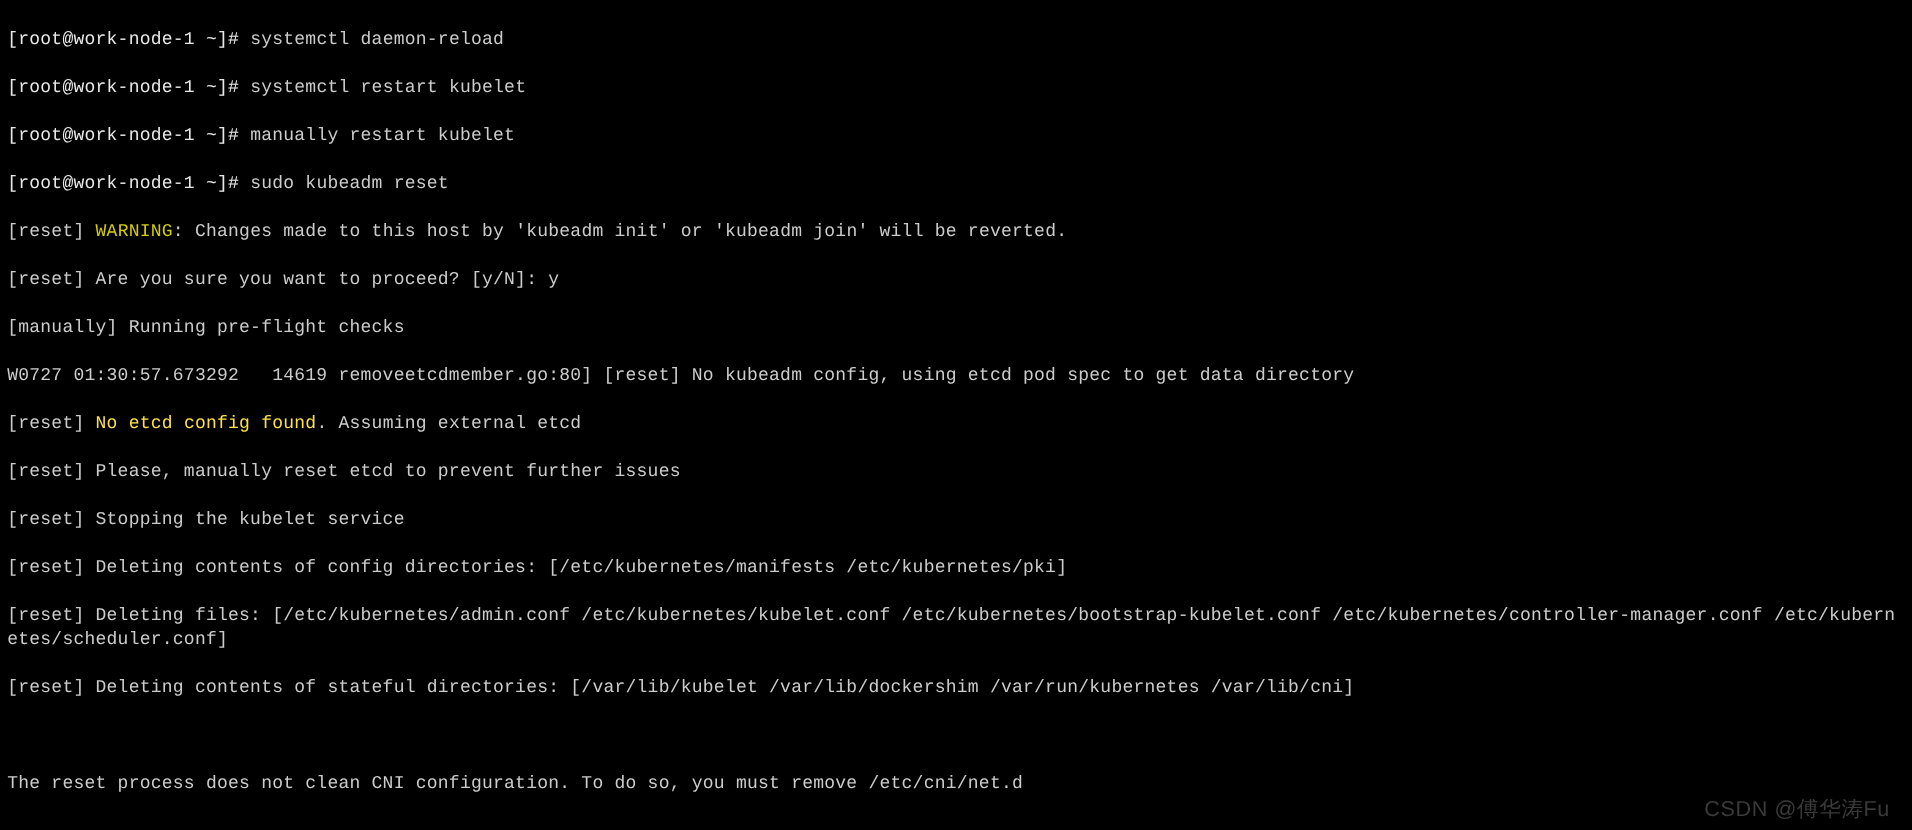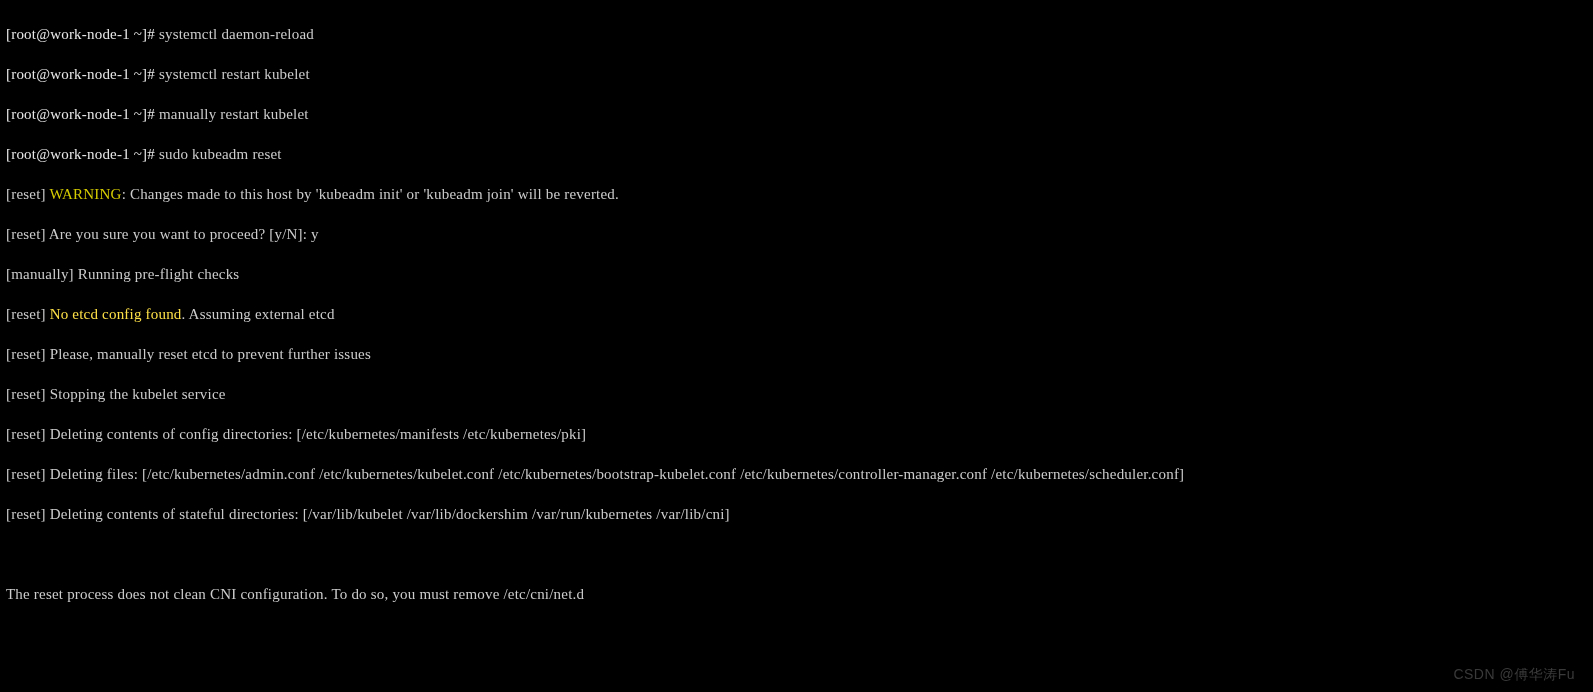--- a/index.html
+++ b/index.html
@@ -13,45 +13,46 @@
     line-height: 20px;
     color: #cccccc;
     overflow: hidden;
   }
   .terminal {
     padding: 4px 6px;
     white-space: pre-wrap;
     word-break: break-all;
     letter-spacing: 0.2px;
   }
-  .line { white-space: pre-wrap; font-family: Liberation Serif, serif; }
+  .line { white-space: pre-wrap; }
   .white   { color: #e8e8e8; }
   .yellow  { color: #d6cd00; }
   .red     { color: #fde047; }
   .watermark {
     position: absolute;
     right: 18px;
     bottom: 8px;
-    font-size: 14px;
+    font-size: 18px;
     color: #3a3a3a;
     font-family: sans-serif;
     letter-spacing: 0.5px;
   }
 </style>
 </head>
 <body>
 
 <div class="terminal">
 <div class="line"><span class="white">[root@work-node-1 ~]# </span><span>systemctl daemon-reload</span></div>
 <div class="line"><span class="white">[root@work-node-1 ~]# </span><span>systemctl restart kubelet</span></div>
 <div class="line"><span class="white">[root@work-node-1 ~]# </span><span>manually restart kubelet</span></div>
 <div class="line"><span class="white">[root@work-node-1 ~]# </span><span>sudo kubeadm reset</span></div>
 <div class="line"><span>[reset] </span><span class="yellow">WARNING</span><span>: Changes made to this host by 'kubeadm init' or 'kubeadm join' will be reverted.</span></div>
 <div class="line">[reset] Are you sure you want to proceed? [y/N]: y</div>
 <div class="line">[manually] Running pre-flight checks</div>
+<div class="line">W0727 01:30:57.673292   14619 removeetcdmember.go:80] [reset] No kubeadm config, using etcd pod spec to get data directory</div>
 <div class="line"><span>[reset] </span><span class="red">No etcd config found</span><span>. Assuming external etcd</span></div>
 <div class="line">[reset] Please, manually reset etcd to prevent further issues</div>
 <div class="line">[reset] Stopping the kubelet service</div>
 <div class="line">[reset] Deleting contents of config directories: [/etc/kubernetes/manifests /etc/kubernetes/pki]</div>
 <div class="line">[reset] Deleting files: [/etc/kubernetes/admin.conf /etc/kubernetes/kubelet.conf /etc/kubernetes/bootstrap-kubelet.conf /etc/kubernetes/controller-manager.conf /etc/kubernetes/scheduler.conf]</div>
 <div class="line">[reset] Deleting contents of stateful directories: [/var/lib/kubelet /var/lib/dockershim /var/run/kubernetes /var/lib/cni]</div>
 <div class="line"> </div>
 <div class="line">The reset process does not clean CNI configuration. To do so, you must remove /etc/cni/net.d</div>
 
 

